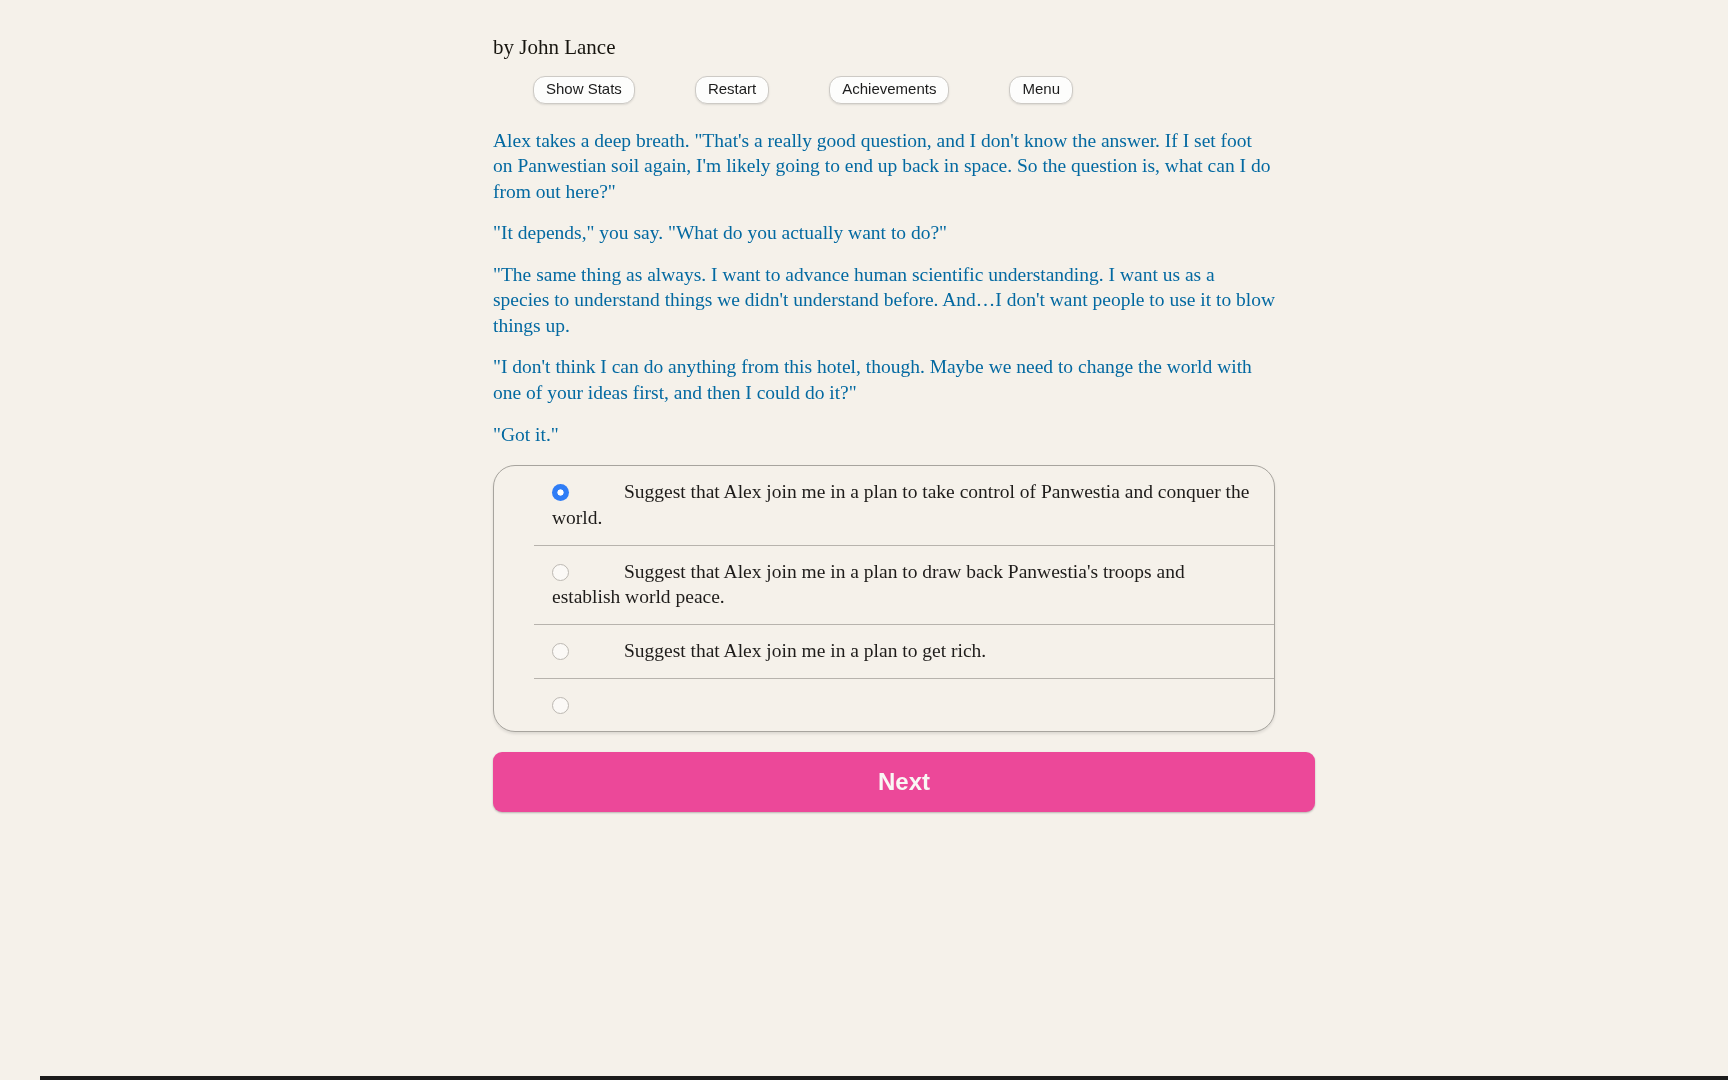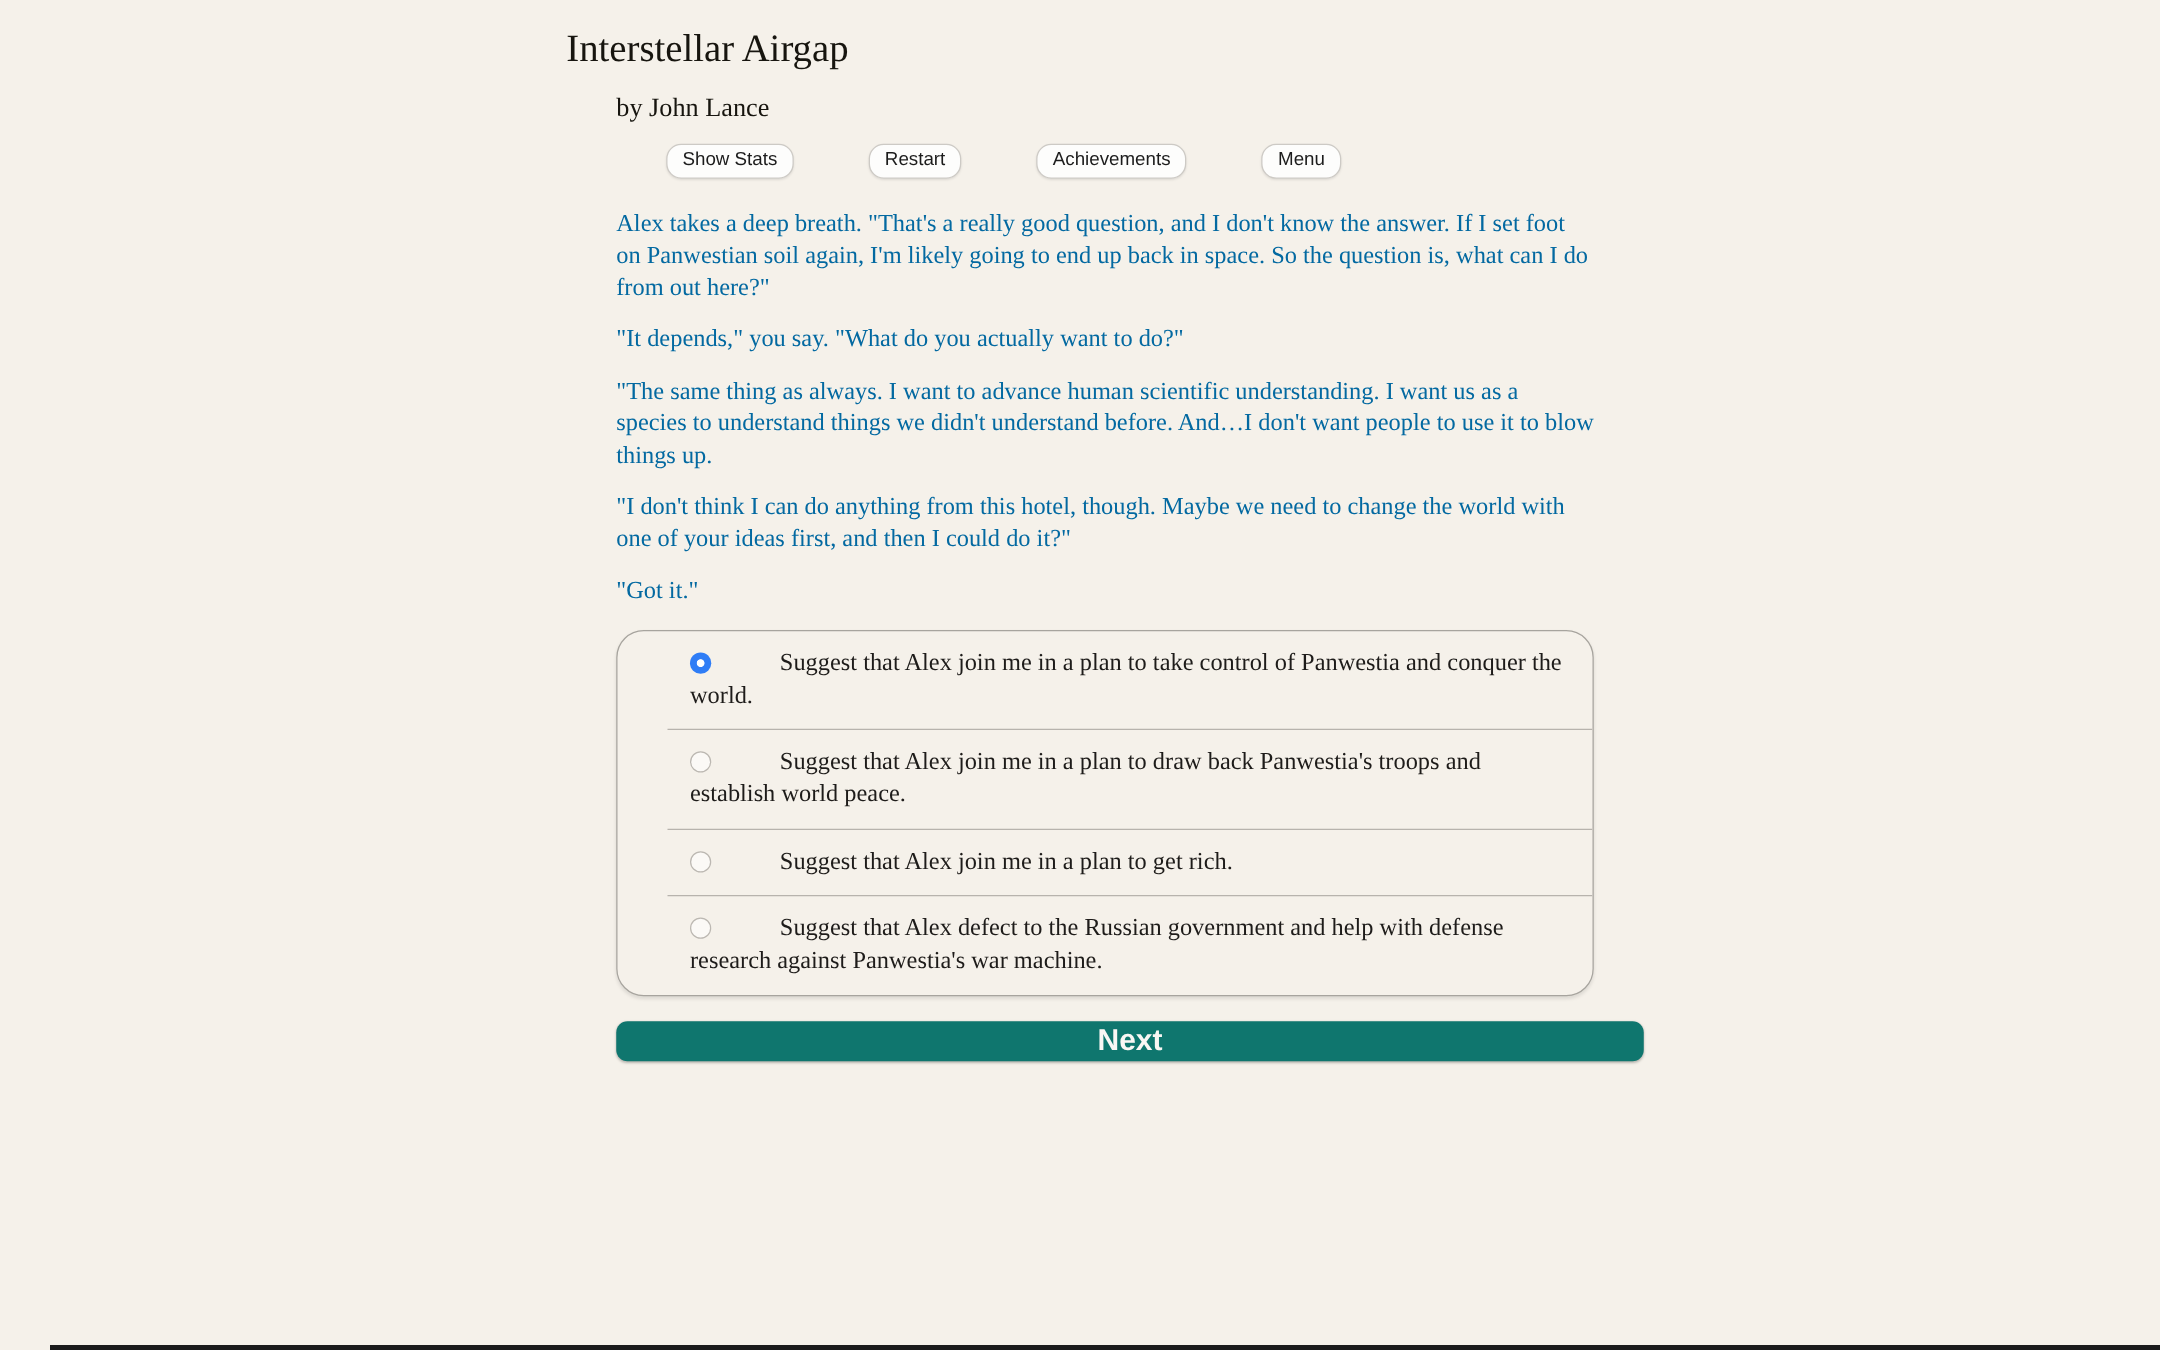--- a/index.html
+++ b/index.html
@@ -89,24 +89,24 @@
     display: inline-block;
   }
   input.radio:checked {
     border: none;
     background: radial-gradient(closest-side, #ffffff 0 33%, #2f7df6 40% 100%);
   }
   .next-button {
     display: block;
     width: 100%;
     margin-top: 20px;
-    height: 32px;
+    height: 60px;
     border: none;
     border-radius: 9px;
-    background: #0f766e;
+    background: #ec4899;
     color: #f9f7f4;
     font-family: "Liberation Sans", "DejaVu Sans", sans-serif;
     font-size: 24px;
     font-weight: 700;
     cursor: pointer;
     box-shadow: 0 1px 2px rgba(0,0,0,0.25);
   }
   .bottom-strip {
     position: absolute;
     left: 0;
@@ -114,21 +114,20 @@
     width: 100%;
     height: 4px;
     background: #1b1b1b;
   }
 </style>
 </head>
 <body>
 
 <div class="content">
 
-  <h1 class="story-title">Interstellar Airgap</h1>
 
   <div class="author">by John Lance</div>
 
   <div class="toolbar">
     <button>Show Stats</button>
     <button>Restart</button>
     <button>Achievements</button>
     <button>Menu</button>
   </div>
 
@@ -148,21 +147,20 @@
     <label class="choice">
       <input type="radio" name="choice" class="radio" style="">
       <span>Suggest that Alex join me in a plan to draw back Panwestia's troops and establish world peace.</span>
     </label>
     <label class="choice">
       <input type="radio" name="choice" class="radio" style="">
       <span>Suggest that Alex join me in a plan to get rich.</span>
     </label>
     <label class="choice">
       <input type="radio" name="choice" class="radio" style="">
-      <span>Suggest that Alex defect to the Russian government and help with defense research against Panwestia's war machine.</span>
     </label>
   </div>
 
   <button class="next-button">Next</button>
 
 </div>
 
 <div class="bottom-strip"></div>
 
 </body></html>

